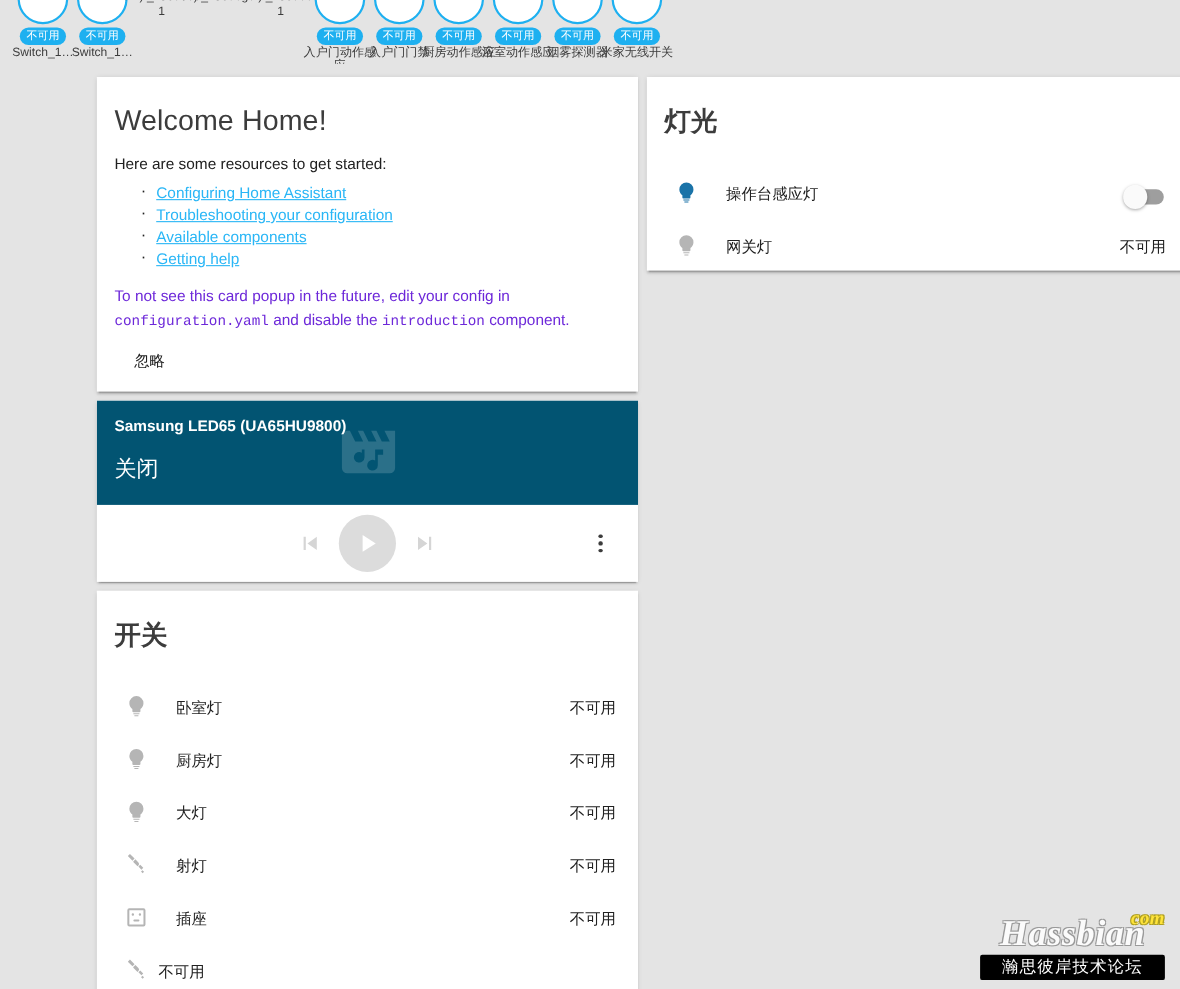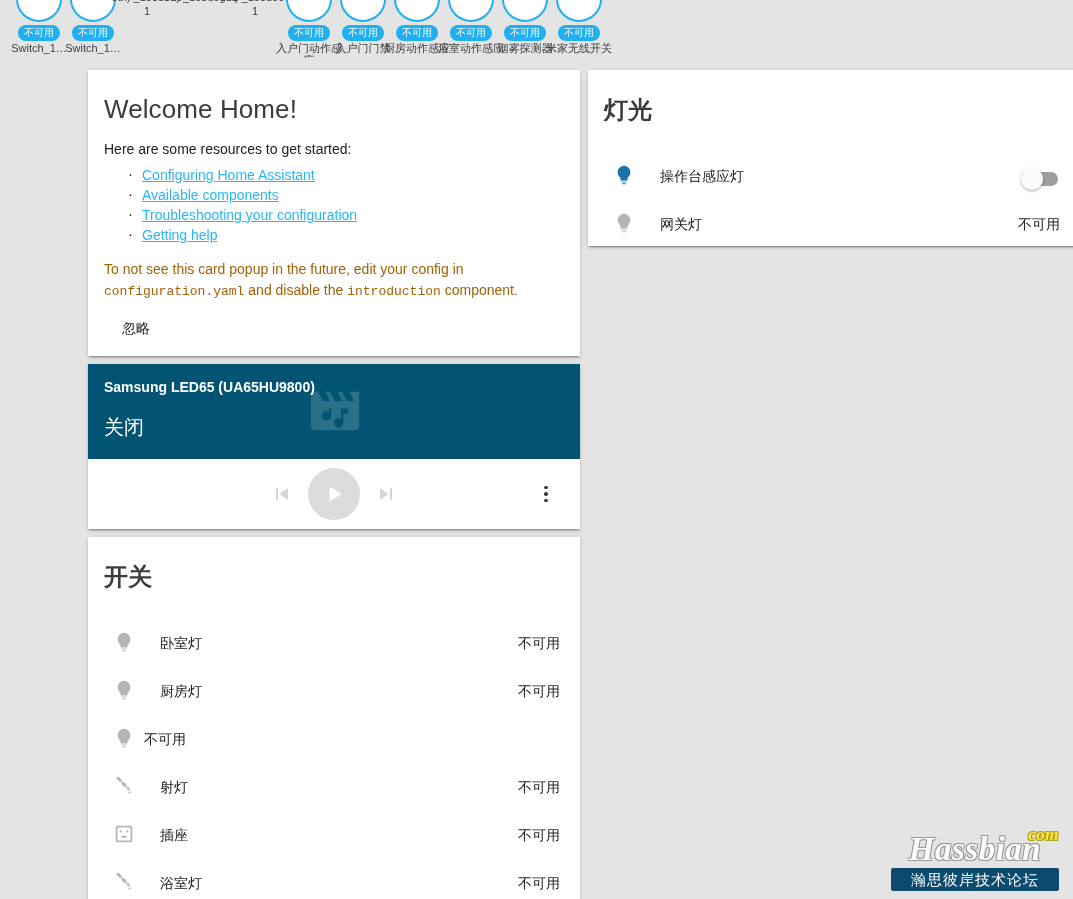--- a/index.html
+++ b/index.html
@@ -117,21 +117,21 @@
     font-size: 15px;
   }
   .intro-list a {
     color: #29b6f6;
     text-decoration: underline;
     font-size: 14px;
   }
   .intro-foot {
     font-size: 14px;
     line-height: 21px;
-    color: #a16207;
+    color: #6d28d9;
     margin: 14px 0 0 0;
   }
   .mono { font-family: "Liberation Mono", "DejaVu Sans Mono", monospace; font-size: 13px; }
   .dismiss-row { padding: 14px 0 6px 12px; }
   .dismiss-btn {
     background: none;
     border: none;
     font-family: Liberation Mono, monospace;
     font-size: 14px;
     color: #212121;
@@ -308,21 +308,21 @@
   .wm-com {
     position: absolute;
     right: 0px;
     top: -14px;
     font-size: 17px;
     color: #ffe43a;
     text-shadow: 1px 1px 0 #b0a020, -1px -1px 0 #b0a020,
                  1px -1px 0 #b0a020, -1px 1px 0 #b0a020;
   }
   .wm-sub {
-    background: #0c4a6e;
+    background: #000000;
     color: #ffffff;
     font-size: 15px;
     line-height: 21px;
     letter-spacing: 1px;
     border-radius: 2px;
     margin-top: 2px;
     padding: 1px 4px;
   }
 </style>
 </head>
@@ -350,22 +350,22 @@
 
 <div id="columns">
 
   <div class="column" id="col-left">
 
     <div class="card intro-card">
       <h1 class="intro-title">Welcome Home!</h1>
       <p class="intro-p">Here are some resources to get started:</p>
       <ul class="intro-list" id="intro-links">
           <li><a href="#">Configuring Home Assistant</a></li>
+          <li><a href="#">Troubleshooting your configuration</a></li>
           <li><a href="#">Available components</a></li>
-          <li><a href="#">Troubleshooting your configuration</a></li>
           <li><a href="#">Getting help</a></li>
         </ul>
       <p class="intro-foot">
         <span>To not see this card popup in the future, edit your config in</span>
         <br>
         <span class="mono">configuration.yaml</span>
         <span>and disable the</span>
         <span class="mono">introduction</span>
         <span>component.</span>
       </p>
@@ -429,20 +429,21 @@
             </div>
             <div class="row-name">厨房灯</div>
             <div class="row-state">不可用</div>
           </div>
           <div class="row">
             <div class="row-icon">
               <svg width="22" height="22" viewBox="0 0 24 24">
                 <path fill="currentColor" d="M12 2a7 7 0 0 0-7 7c0 2.4 1.2 4.5 3 5.7V17a1 1 0 0 0 1 1h6a1 1 0 0 0 1-1v-2.3c1.8-1.2 3-3.3 3-5.7a7 7 0 0 0-7-7zM9 19h6v1H9v-1zm1 2h4v1h-4v-1z"></path>
               </svg>
             </div>
+            <div class="row-name">大灯</div>
             <div class="row-state">不可用</div>
           </div>
           <div class="row">
             <div class="row-icon">
               <svg width="22" height="22" viewBox="0 0 24 24">
                 <path fill="currentColor" d="M3.5 3.5l2.1-2.1 4.6 4.6-2.1 2.1-4.6-4.6zM8.9 8.9l2.1-2.1 3 3a2.1 2.1 0 0 1 0 3l-.9.9-4.2-4.2.0-.6zM14 14l3 3 1.8-1.8-3-3L14 14zM18 17.5l1.6 1.6-1.4 1.4-1.6-1.6 1.4-1.4z"></path>
               </svg>
             </div>
             <div class="row-name">射灯</div>
             <div class="row-state">不可用</div>
@@ -455,21 +456,20 @@
             </div>
             <div class="row-name">插座</div>
             <div class="row-state">不可用</div>
           </div>
           <div class="row">
             <div class="row-icon">
               <svg width="22" height="22" viewBox="0 0 24 24">
                 <path fill="currentColor" d="M3.5 3.5l2.1-2.1 4.6 4.6-2.1 2.1-4.6-4.6zM8.9 8.9l2.1-2.1 3 3a2.1 2.1 0 0 1 0 3l-.9.9-4.2-4.2.0-.6zM14 14l3 3 1.8-1.8-3-3L14 14zM18 17.5l1.6 1.6-1.4 1.4-1.6-1.6 1.4-1.4z"></path>
               </svg>
             </div>
-            <div class="row-name">浴室灯</div>
             <div class="row-state">不可用</div>
           </div>
         </div>
     </div>
 
   </div>
 
   <div class="column" id="col-right">
     <div class="card entities-card">
       <h2 class="card-heading">灯光</h2>

